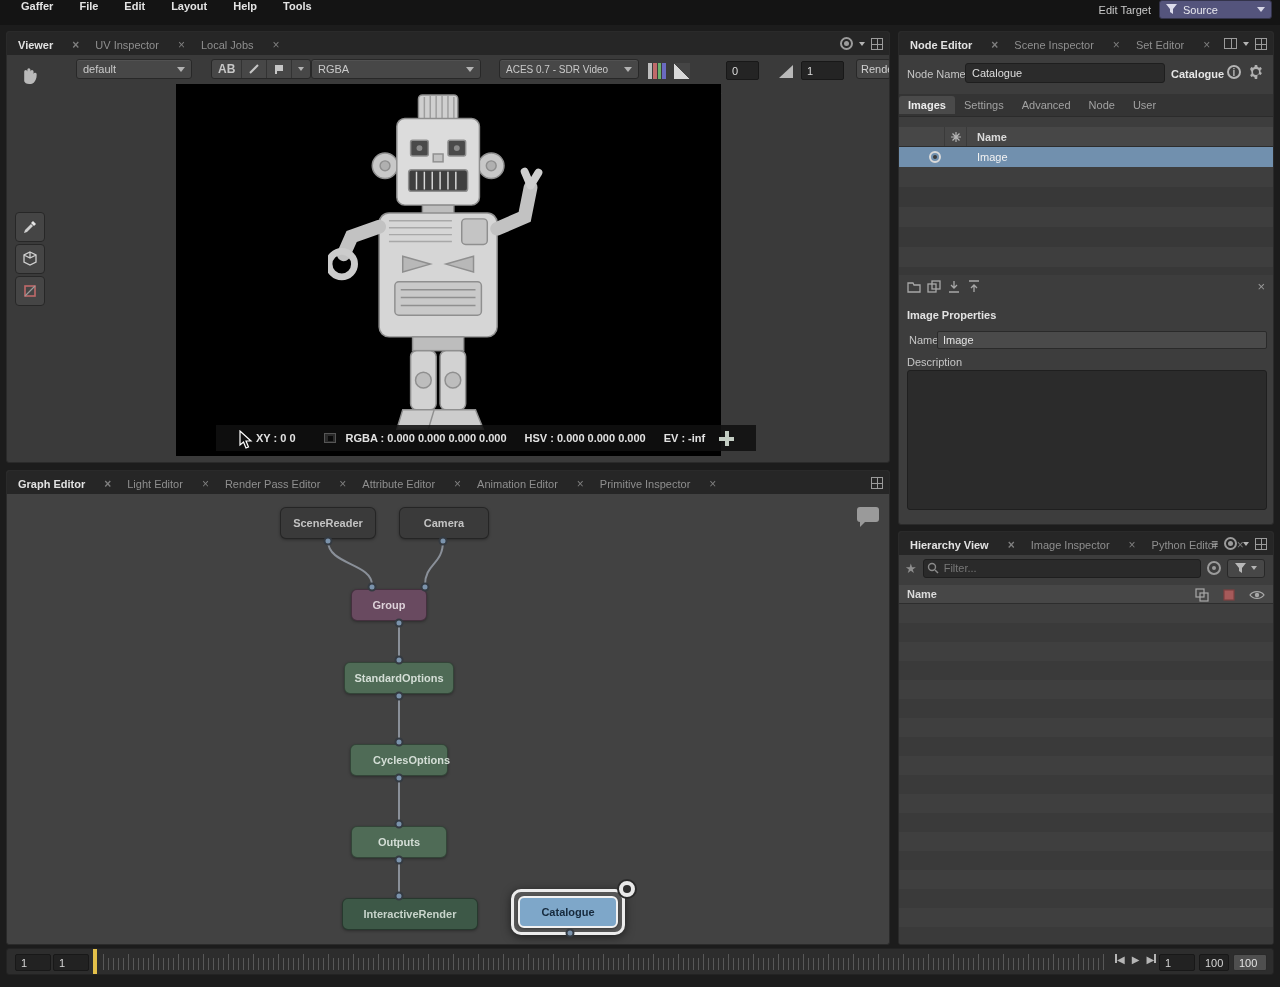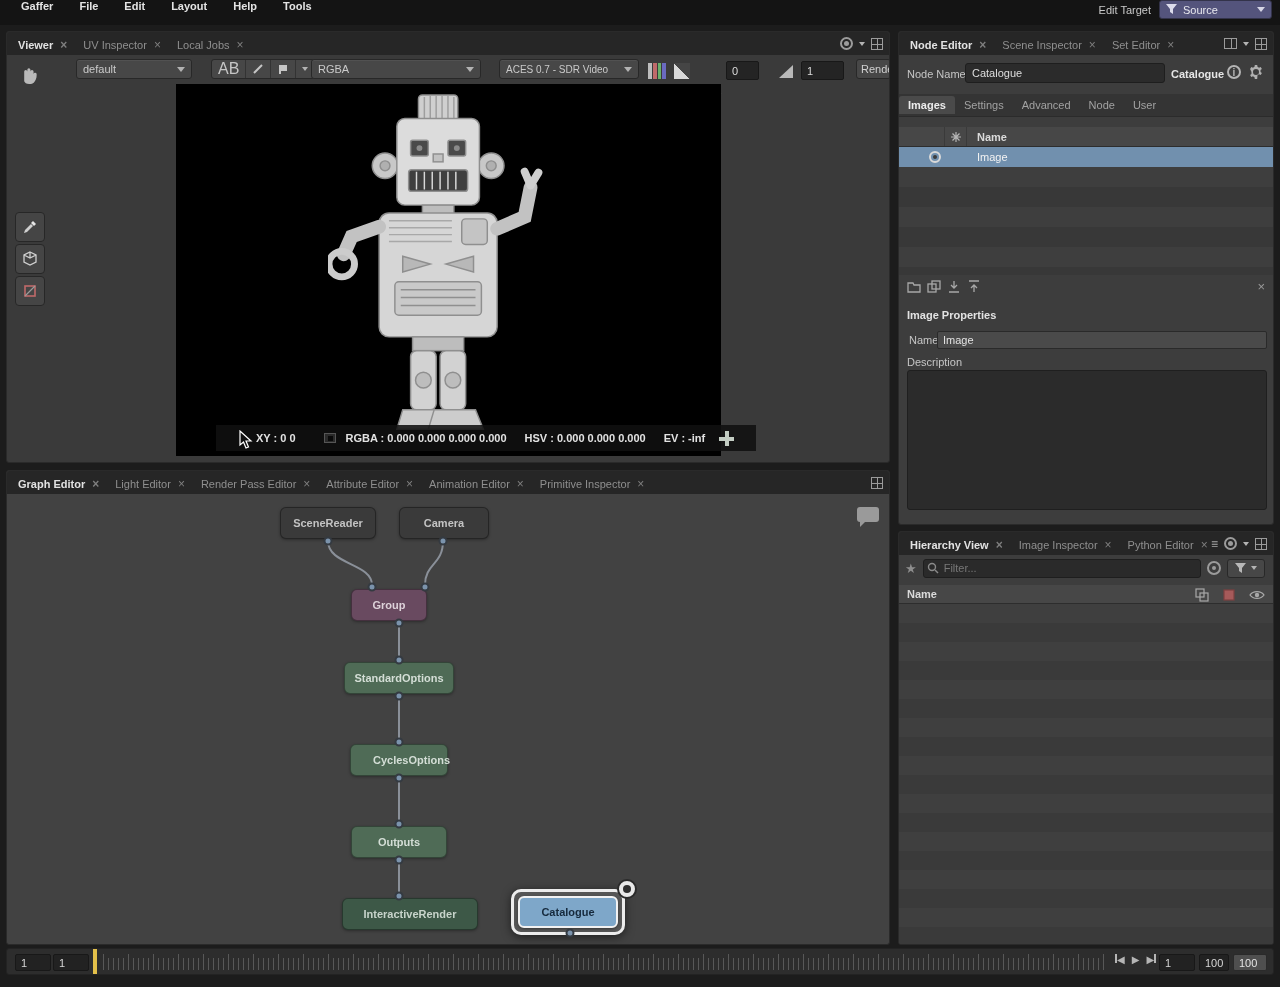--- a/index.html
+++ b/index.html
@@ -11,21 +11,21 @@
 .menubar{position:absolute;left:0;top:0;width:1280px;height:25px;background:#141414;display:flex;align-items:flex-start;padding:0 8px;z-index:50}
 .menu-item{padding:0 13px;font-weight:bold;color:#e4e4e4;font-size:11px;cursor:default}
 .menubar-right{margin-left:auto;display:flex;align-items:center;gap:8px}
 .edit-target{color:#c9c9c9;font-size:11px}
 .source-btn{width:113px;height:19px;border-radius:3px;border:1px solid #33334a;display:flex;align-items:center;padding:0 6px;gap:6px;color:#e8e8ef}
 .source-btn .lbl{flex:1;text-align:left;font-size:11px}
 
 
 .panel{position:absolute;border-radius:3px;overflow:hidden;border:1px solid #2a2a2a}
 .tabbar{position:relative;height:23px;background:#262626;display:flex;align-items:flex-end;padding-left:3px}
-.tab{height:21px;display:flex;align-items:center;padding:0 8px;color:#8f8f8f;border-radius:4px 4px 0 0;gap:7px;white-space:nowrap}
+.tab{height:21px;display:flex;align-items:center;padding:0 8px;color:#8f8f8f;border-radius:4px 4px 0 0;gap:19px;white-space:nowrap}
 .tab.active{color:#e2e2e2;font-weight:bold}
 .tx{color:#7f7f7f;font-size:12px;line-height:1}
 .tabbar-right{position:absolute;right:6px;top:0;height:23px;display:flex;align-items:center;gap:6px}
 
 
 .tri{width:0;height:0;border-left:4px solid transparent;border-right:4px solid transparent;border-top:5px solid #b3b3b3}
 .tri.sm{border-left-width:3px;border-right-width:3px;border-top-width:4px}
 .grid-icon{width:12px;height:12px;border:1px solid #9b9b9b;background:
  linear-gradient(to right,transparent 5px,#9b9b9b 5px,#9b9b9b 6px,transparent 6px),
  linear-gradient(to bottom,transparent 5px,#9b9b9b 5px,#9b9b9b 6px,transparent 6px)}
@@ -39,21 +39,21 @@
 .dd .lbl{flex:1;white-space:nowrap;overflow:hidden}
 .dd .tri{margin-left:6px}
 .numfield{position:absolute;height:19px;background:#242424;border:1px solid #181818;border-radius:2px;color:#dcdcdc;padding:0 5px;font-size:11px;width:100%}
 .btn{background:#474747;border:1px solid #282828;border-radius:3px;color:#d0d0d0;display:flex;align-items:center;justify-content:center}
 
 
 #viewer-panel{left:6px;top:31px;width:884px;height:432px;background:#3a3a3a}
 .vtool{position:absolute}
 .hand-icon{left:10px;top:30px;width:24px;height:24px}
 .compound{left:204px;top:27px;height:20px;display:flex;align-items:center;background:#474747;border:1px solid #282828;border-radius:3px}
-.compound .seg{padding:0 6px;height:100%;display:flex;align-items:center;border-right:1px solid #333;color:#c6c6c6;font-size:16px;font-weight:normal}
+.compound .seg{padding:0 6px;height:100%;display:flex;align-items:center;border-right:1px solid #333;color:#c6c6c6;font-size:12px;font-weight:bold}
 .compound .seg:last-child{border-right:none}
 .colorbars{left:641px;top:31px;width:18px;height:16px;display:flex;gap:1px}
 .colorbars i{flex:1}
 .cliptri{left:667px;top:31px;width:16px;height:16px;background:linear-gradient(45deg,#d9d9d9 50%,#454545 50%)}
 .donut{left:697px;top:30px;width:17px;height:17px;border-radius:50%;background:conic-gradient(#9a9a9a 0 25%,#c2c2c2 0 50%,#7f7f7f 0 75%,#b0b0b0 0);position:relative}
 .donut::after{content:"";position:absolute;inset:4px;background:#3a3a3a;border-radius:50%}
 .ramptri{left:772px;top:33px;width:0;height:0;border-left:14px solid transparent;border-bottom:13px solid #b9b9b9}
 .render-btn{left:849px;top:27px;width:35px;height:20px;position:absolute;overflow:hidden;white-space:nowrap;padding-left:4px;justify-content:flex-start}
 .viewport{position:absolute;left:169px;top:52px;width:545px;height:372px;background:#000}
 .robot{position:absolute;left:152px;top:4px;width:236px;height:366px}

